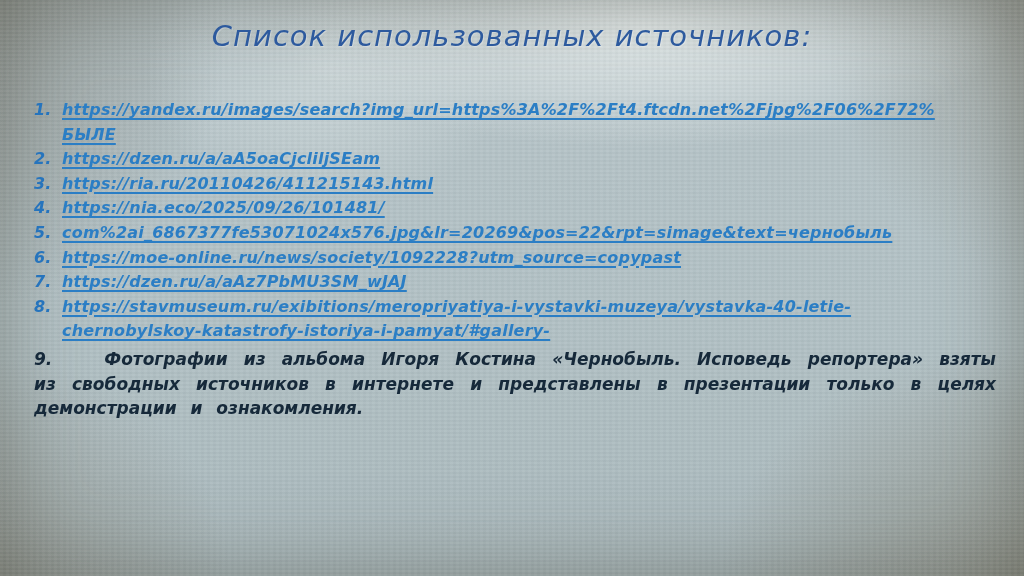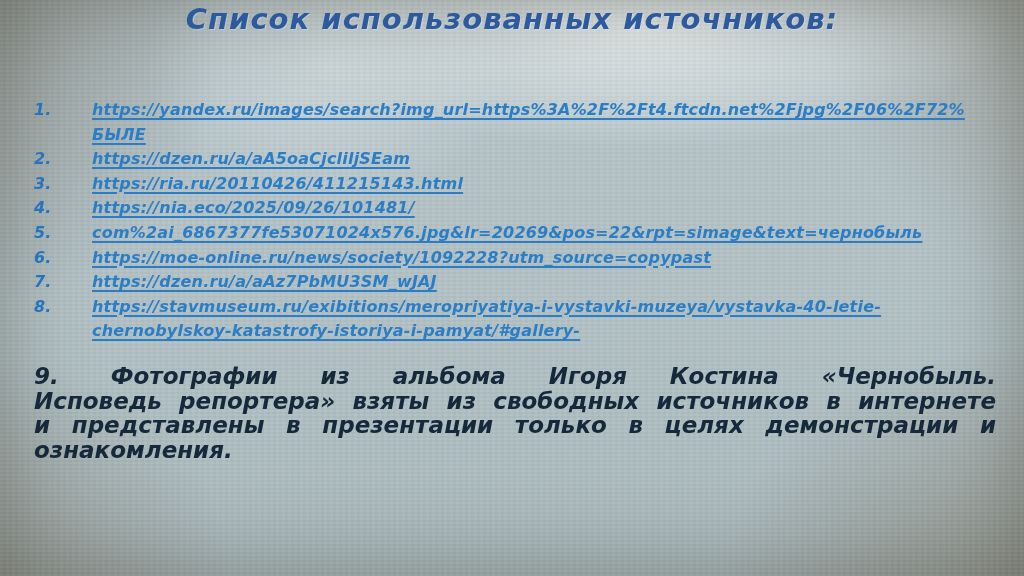--- a/index.html
+++ b/index.html
@@ -20,23 +20,23 @@
       linear-gradient(180deg, #b8c5c9 0%, #b2c1c5 55%, #aab9bd 100%);
     box-shadow: inset 0 0 85px rgba(78,76,62,0.50);
   }
   .texture {
     position:absolute; inset:0; pointer-events:none;
     background:
       repeating-linear-gradient(0deg, rgba(255,255,255,0.030) 0 2px, rgba(40,50,50,0.022) 2px 4px),
       repeating-linear-gradient(90deg, rgba(255,255,255,0.022) 0 3px, rgba(40,50,50,0.020) 3px 6px);
   }
   .title {
-    position:absolute; top:2px; left:0; right:0;
+    position:absolute; top:19px; left:0; right:0;
     text-align:center;
-    font-size:29px; font-weight:bold;
+    font-size:29px; font-weight:normal;
     letter-spacing:1px;
     color:#2d5a9e;
     text-shadow:1px 1px 0 rgba(255,255,255,0.25);
   }
   .list {
     position:absolute; top:98px; left:34px; right:28px;
   }
   .row { display:flex; }
   .num {
     flex:0 0 22px;
@@ -51,27 +51,26 @@
     display:block;
     white-space:nowrap;
     color:#2b7ec5;
     font-size:16px; font-weight:bold;
     letter-spacing:0.2px;
     line-height:24.6px;
     text-decoration:underline;
     text-decoration-thickness:1.8px;
     text-underline-offset:3px;
     cursor:pointer;
-    margin-left:30px;
   }
   .note-row {
-    margin-top:20px;
+    margin-top:3px;
     text-align:justify;
     color:#16293a;
-    font-size:23px; font-weight:bold;
+    font-size:17px; font-weight:bold;
     line-height:24.6px;
     word-spacing:8px;
   }
   .note-num { color:#16293a; word-spacing:normal; }
   .tab { display:inline-block; width:52px; }
 </style>
 </head>
 <body>
 
 <div class="slide">

